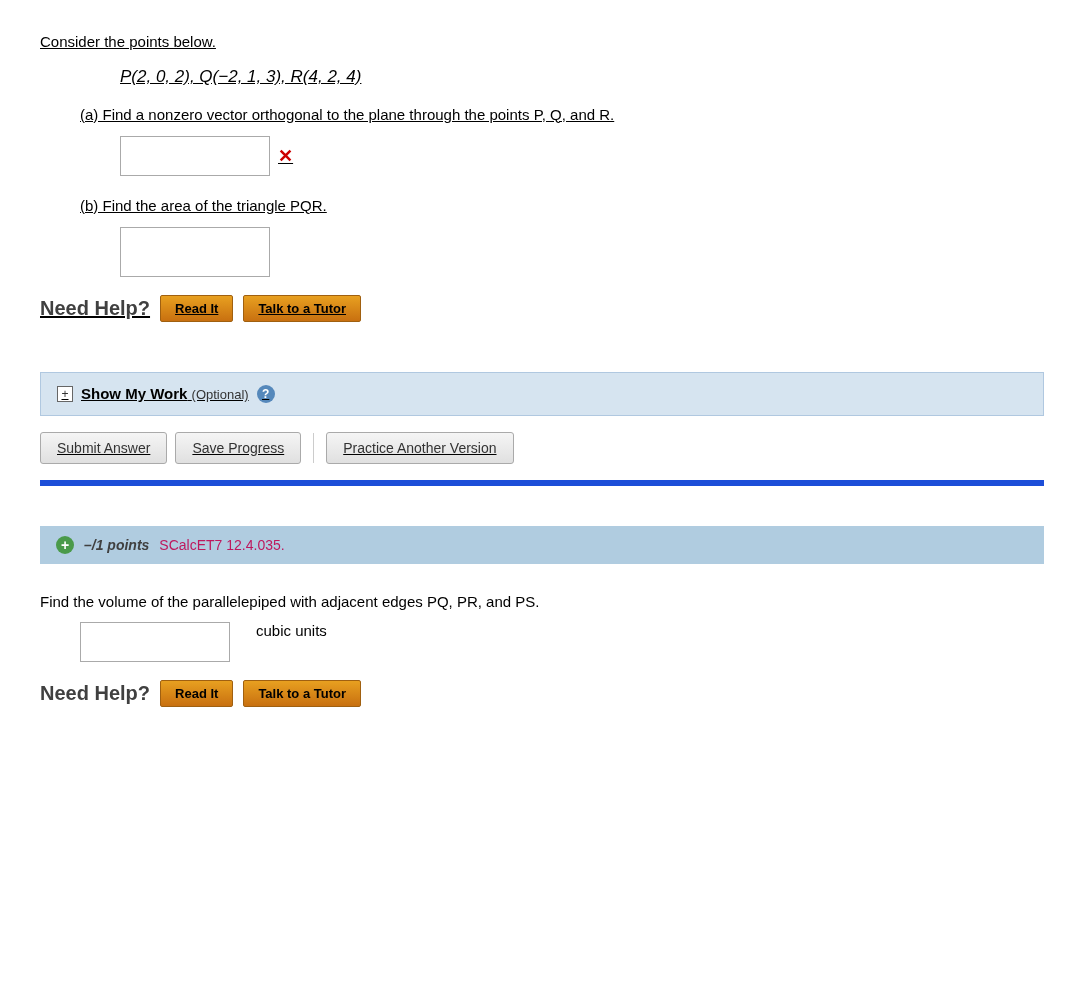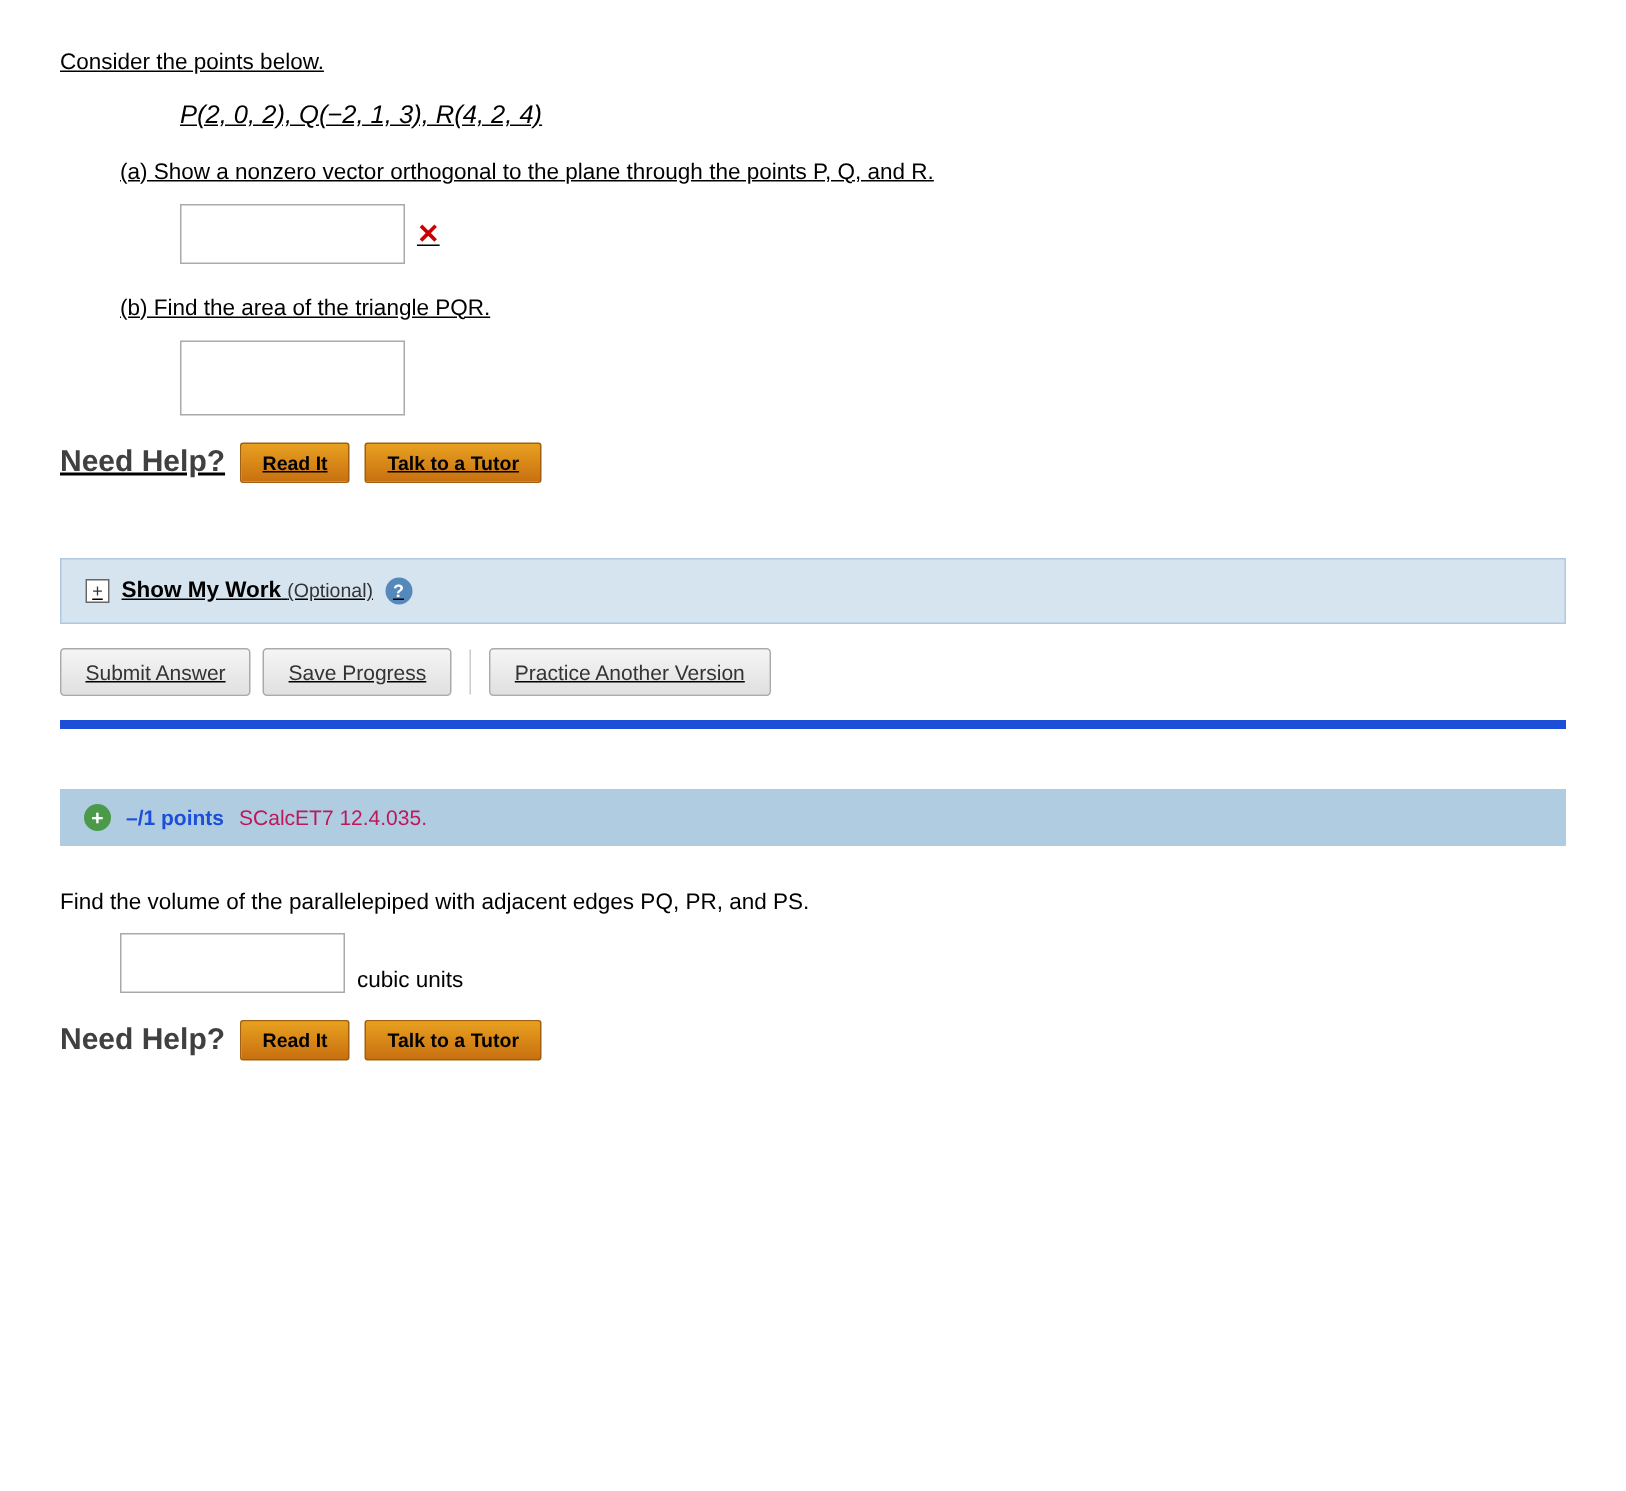--- a/index.html
+++ b/index.html
@@ -192,39 +192,40 @@
       font-size: 14px;
       font-weight: bold;
       display: inline-flex;
       align-items: center;
       justify-content: center;
       cursor: pointer;
       flex-shrink: 0;
     }
 
     .points-text {
-      color: #1d4ed8;
-      font-weight: bold;
-      font-size: 14px;
+      color: #404040;
+      font-weight: bold;
+      font-size: 14px;
+      font-style: italic;
     }
 
     .problem-id-text {
       font-size: 14px;
       color: #be185d;
     }
 
     
     .problem2-content {
       padding: 10px 0;
     }
 
     .cubic-units-row {
       display: flex;
-      align-items: flex-end;
-      gap: 8px;
+      align-items: flex-start;
+      gap: 26px;
       margin-left: 40px;
       margin-bottom: 16px;
     }
 
     .cubic-units-text {
       font-size: 15px;
     }
   </style>
 </head>
 <body>
@@ -233,21 +234,21 @@
 
   <div class="problem-section">
 
     <p class="problem-text">Consider the points below.</p>
 
     <p class="math-line">
       <span>P(2, 0, 2),  Q(−2, 1, 3),  R(4, 2, 4)</span>
     </p>
 
     <p class="part-label">
-      <span>(a) Show a nonzero vector orthogonal to the plane through the points  P, Q,  and R.</span>
+      <span>(a) Find a nonzero vector orthogonal to the plane through the points  P, Q,  and R.</span>
     </p>
 
     <div class="answer-row">
       <input class="answer-input" type="text" value="" style="">
       <span class="error-icon">✕</span>
     </div>
 
     <p class="part-label">
       <span>(b) Find the area of the triangle PQR.</span>
     </p>

